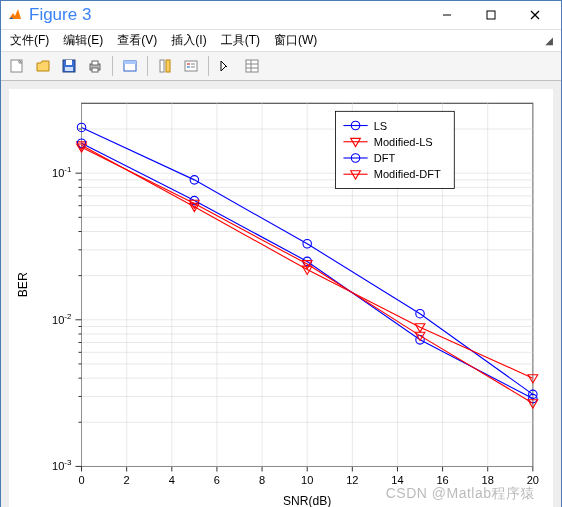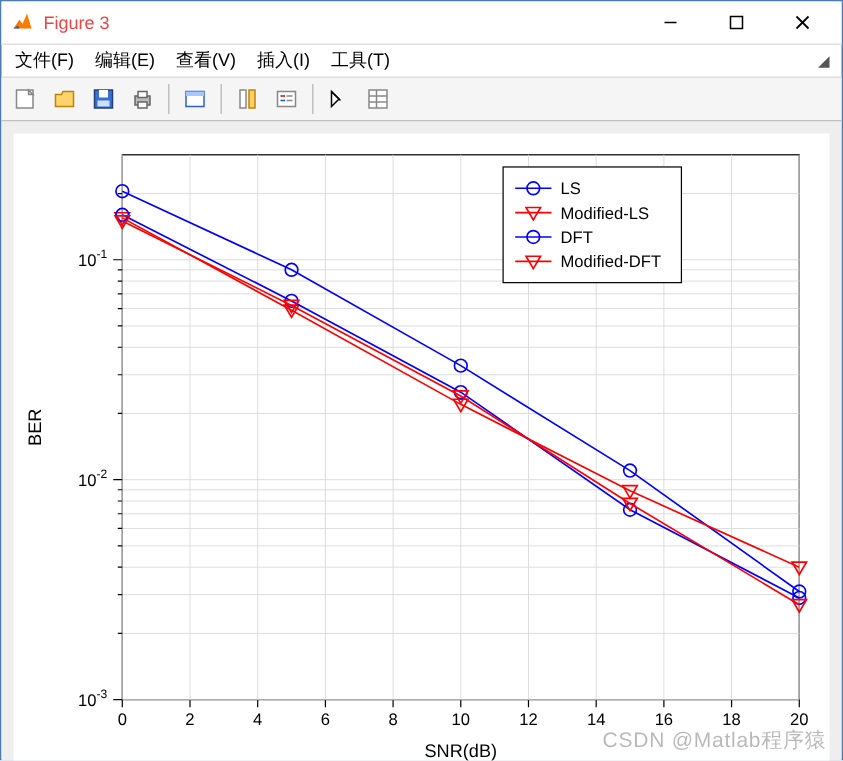--- a/index.html
+++ b/index.html
@@ -1,30 +1,30 @@
 <!DOCTYPE html>
 <html><head>
 <meta charset="utf-8">
 <style>
   body { margin: 0; font-family: "Microsoft YaHei", "Segoe UI", sans-serif; font-size: 12px; background: #fff; }
   .window { width: 562px; height: 507px; border: 1px solid #4a7bb5; box-sizing: border-box; display: flex; flex-direction: column; }
   .titlebar { height: 30px; background: #fff; display: flex; align-items: center; padding: 0 4px 0 6px; border-bottom: 1px solid #e0e0e0; }
   .titlebar .logo { width: 16px; height: 16px; margin-right: 6px; }
-  .titlebar .title { flex: 1; font-size: 12px; color: #ef4444; }
+  .titlebar .title { flex: 1; font-size: 17px; color: #3b82f6; }
   .winbtn { width: 44px; height: 28px; display: flex; align-items: center; justify-content: center; }
   .winbtn svg { width: 10px; height: 10px; }
   .menubar { height: 22px; display: flex; align-items: center; padding: 0 2px; border-bottom: 1px solid #e0e0e0; }
   .menuitem { padding: 2px 7px; font-size: 12px; color: #000; cursor: default; }
   .menu-arrow { margin-left: auto; padding: 0 6px; font-size: 10px; color: #555; }
   .toolbar { height: 28px; display: flex; align-items: center; padding: 2px 4px; gap: 2px; border-bottom: 1px solid #c0c0c0; background: #f5f5f5; }
   .toolbtn { width: 22px; height: 22px; display: flex; align-items: center; justify-content: center; border: 1px solid transparent; }
   .tsep { width: 1px; height: 20px; background: #c0c0c0; margin: 0 3px; }
   .figarea { flex: 1; background: #eee; padding: 8px; box-sizing: border-box; position: relative; }
   .plotbox { width: 100%; height: 100%; background: #fff; position: relative; }
-  .watermark { position: absolute; right: 10px; bottom: 20px; color: rgba(0,0,0,0.28); font-size: 14px; letter-spacing: 0.5px; margin-left: 29px; }
+  .watermark { position: absolute; right: 26px; bottom: 20px; color: rgba(0,0,0,0.28); font-size: 14px; letter-spacing: 0.5px; margin-left: 29px; }
 </style>
 </head>
 <body>
 
 <div class="window">
 
   <div class="titlebar">
     <span class="logo">
       <svg viewBox="0 0 16 16">
           <path d="M2 12 L6 6 L8 9 L11 2 L14 12 Z" fill="#ff7b00"></path>
@@ -49,20 +49,21 @@
         </svg>
       </div>
   </div>
 
   <div class="menubar">
     <div class="menuitem">文件(F)</div>
     <div class="menuitem">编辑(E)</div>
     <div class="menuitem">查看(V)</div>
     <div class="menuitem">插入(I)</div>
     <div class="menuitem">工具(T)</div>
+    <div class="menuitem">窗口(W)</div>
     <div class="menu-arrow">◢</div>
   </div>
 
   <div class="toolbar">
     <div class="toolbtn">
         <svg width="16" height="16">
           <rect x="2" y="2" width="11" height="12" fill="#fff" stroke="#888"></rect>
           <path d="M10 2 L13 5 L10 5 Z" fill="#ddd" stroke="#888"></path>
         </svg>
       </div>

